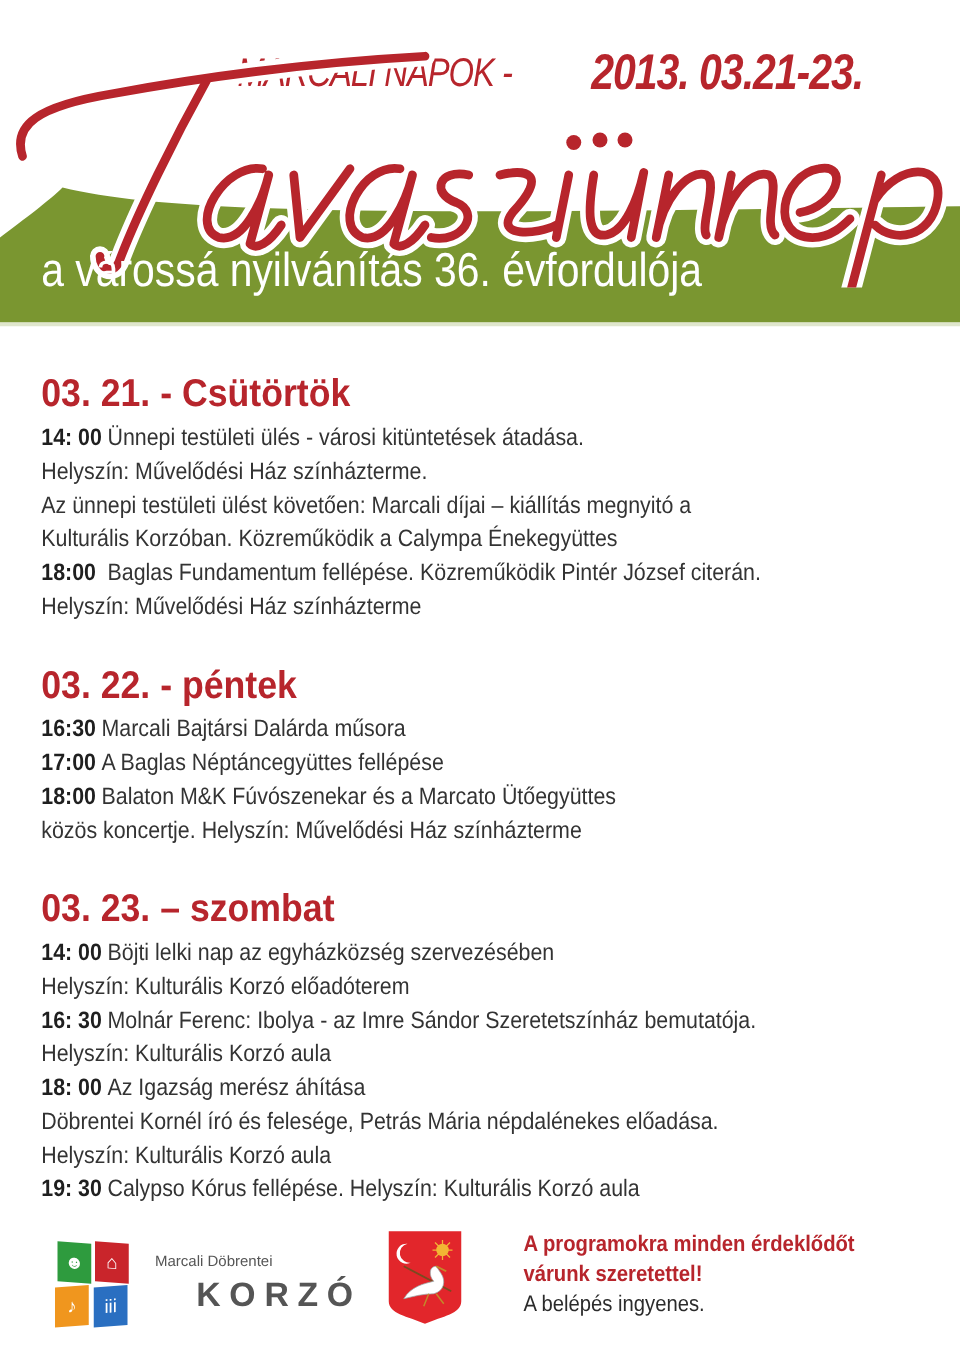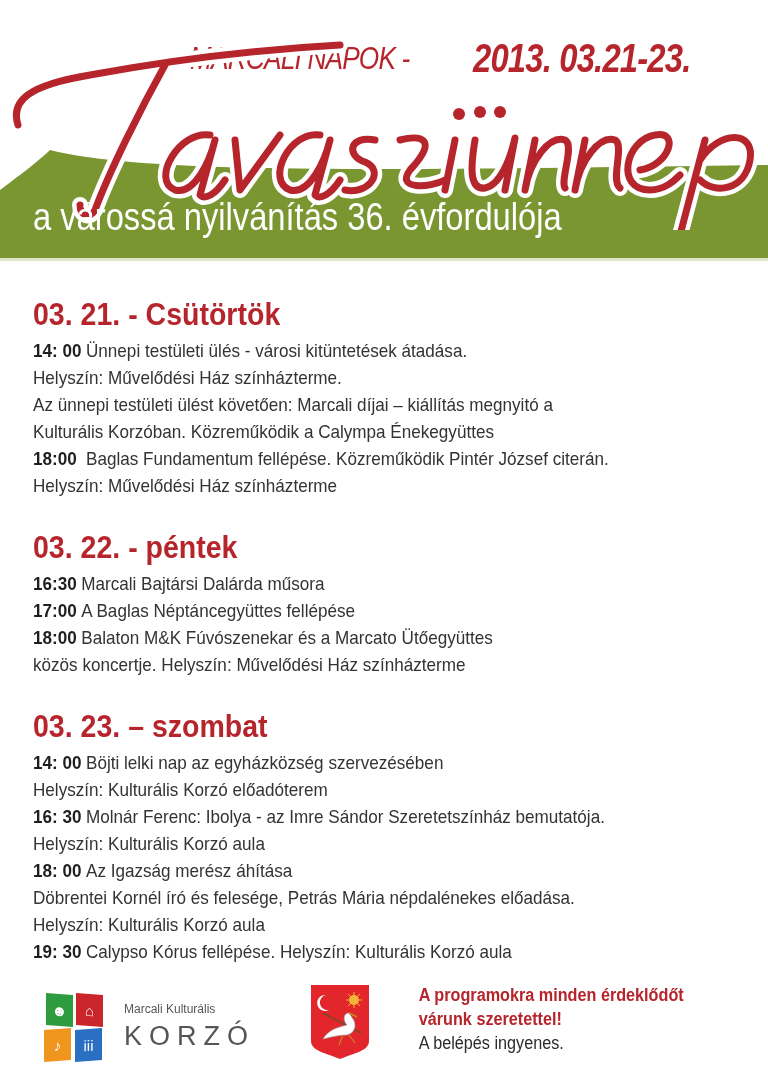--- a/index.html
+++ b/index.html
@@ -47,21 +47,21 @@
   
   .korzo-logo { position: absolute; left: 44px; top: 990px; width: 175px; height: 75px; }
   .korzo-grid { position: absolute; left: 0; top: 0; width: 60px; height: 72px; }
   .tile { position: absolute; width: 27px; height: 32px; display: flex; align-items: center; justify-content: center; color: #fff; font-size: 15px; }
   .tile.green { left: 2px; top: 4px; background: #2e9b3e; transform: skewY(4deg); }
   .tile.red { left: 32px; top: 4px; background: #c9252b; transform: skewY(4deg); }
   .tile.orange { left: 0px; top: 39px; background: #f0961e; transform: skewY(-4deg); }
   .tile.blue { left: 31px; top: 39px; background: #2a6fc1; transform: skewY(-4deg); }
   .korzo-text { position: absolute; left: 80px; top: 12px; color: #555; }
   .korzo-small { font-size: 12px; line-height: 15px; }
-  .korzo-big { font-size: 27px; letter-spacing: 7px; font-weight: 400; line-height: 34px; margin-top: 2px; color: #555; }
+  .korzo-big { font-size: 27px; letter-spacing: 7px; font-weight: 700; line-height: 34px; margin-top: 2px; color: #555; margin-left: 33px; }
 
   .coat { position: absolute; left: 309px; top: 983px; width: 62px; height: 78px; }
 
   .welcome { position: absolute; left: 402px; top: 983px; width: 335px; }
   .welcome .red { color: #b7252c; font-weight: bold; font-size: 18px; line-height: 24px; white-space: nowrap; transform: scaleX(0.9); transform-origin: center; }
   .welcome .dark { color: #2b2b2b; font-size: 18px; line-height: 24px; white-space: nowrap; transform: scaleX(0.9); transform-origin: center; }
 </style>
 </head>
 <body>
 
@@ -153,21 +153,21 @@
 </section>
 
 <div class="korzo-logo">
   <div class="korzo-grid">
     <div class="tile green">☻</div>
     <div class="tile red">⌂</div>
     <div class="tile orange">♪</div>
     <div class="tile blue">iii</div>
   </div>
   <div class="korzo-text">
-    <div class="korzo-small">Marcali Kulturális</div>
+    <div class="korzo-small">Marcali Döbrentei</div>
     <div class="korzo-big">KORZÓ</div>
   </div>
 </div>
 
 <svg class="coat" viewBox="0 0 62 78" width="62" height="78">
   <path d="M2 2 L60 2 L60 58 C60 68, 45 70, 31 76 C17 70, 2 68, 2 58 Z" fill="#e2262b"></path>
   <path d="M17 12 A8 8 0 1 0 20 27 A6 6 0 1 1 17 12 Z" fill="#ffffff"></path>
   <circle cx="45" cy="17" r="5" fill="#f2b634"></circle>
   <g stroke="#f2b634" stroke-width="1">
     <line x1="45" y1="9" x2="45" y2="25"></line>

